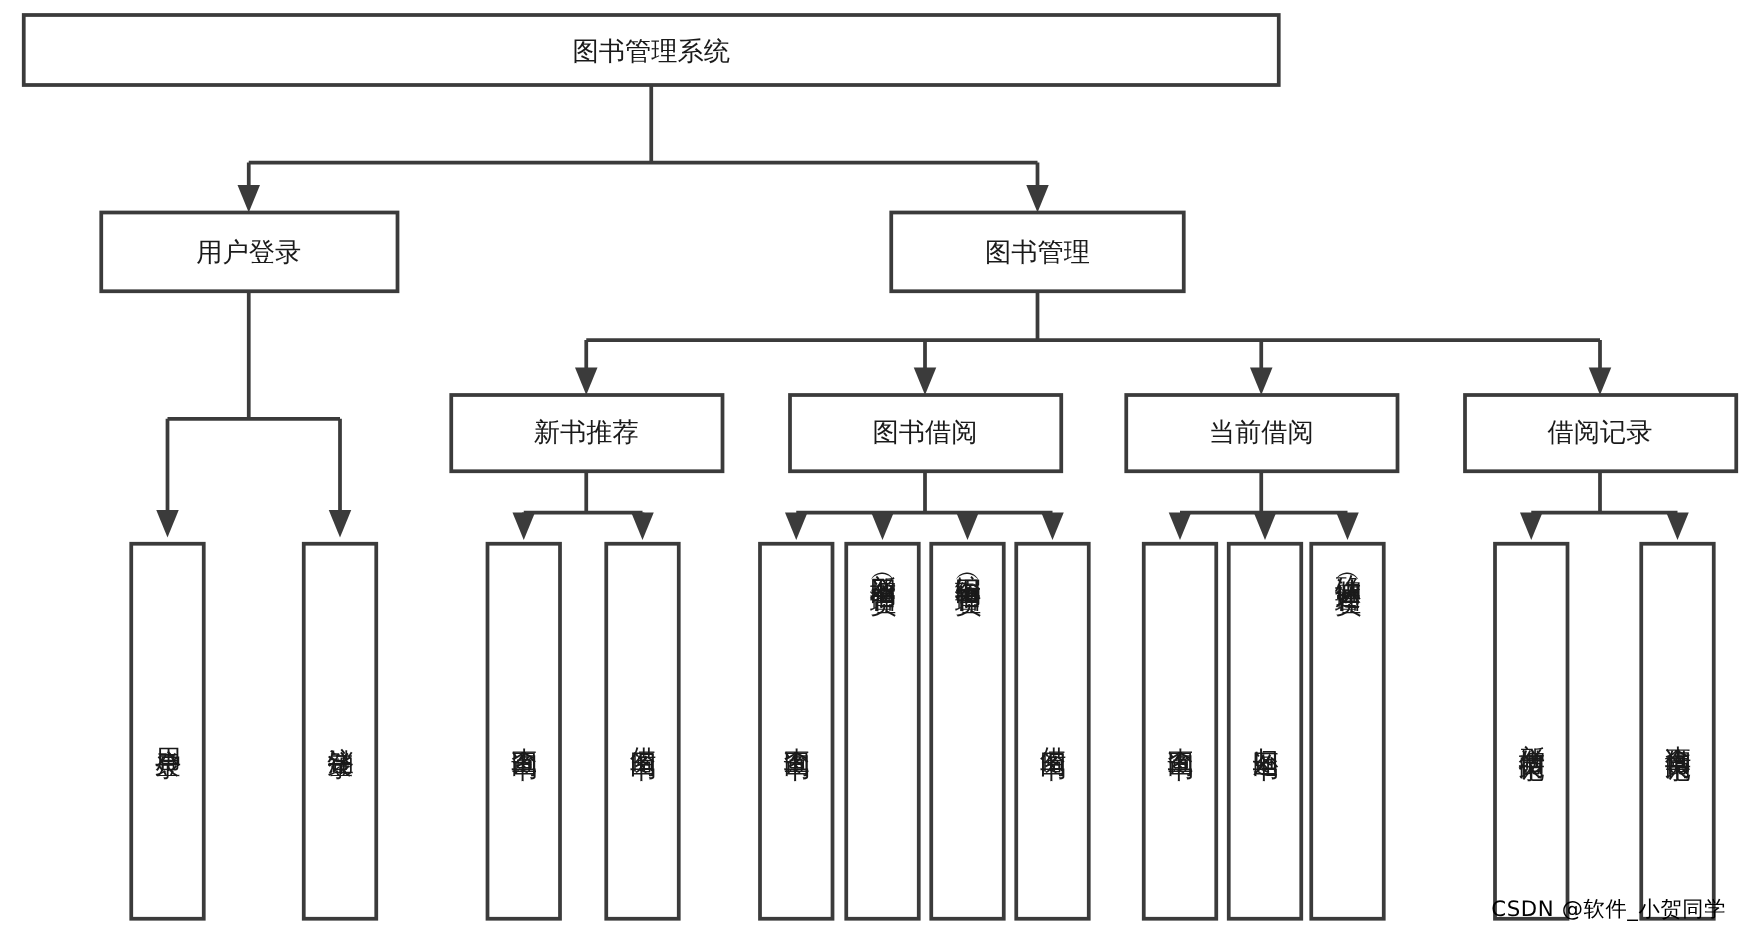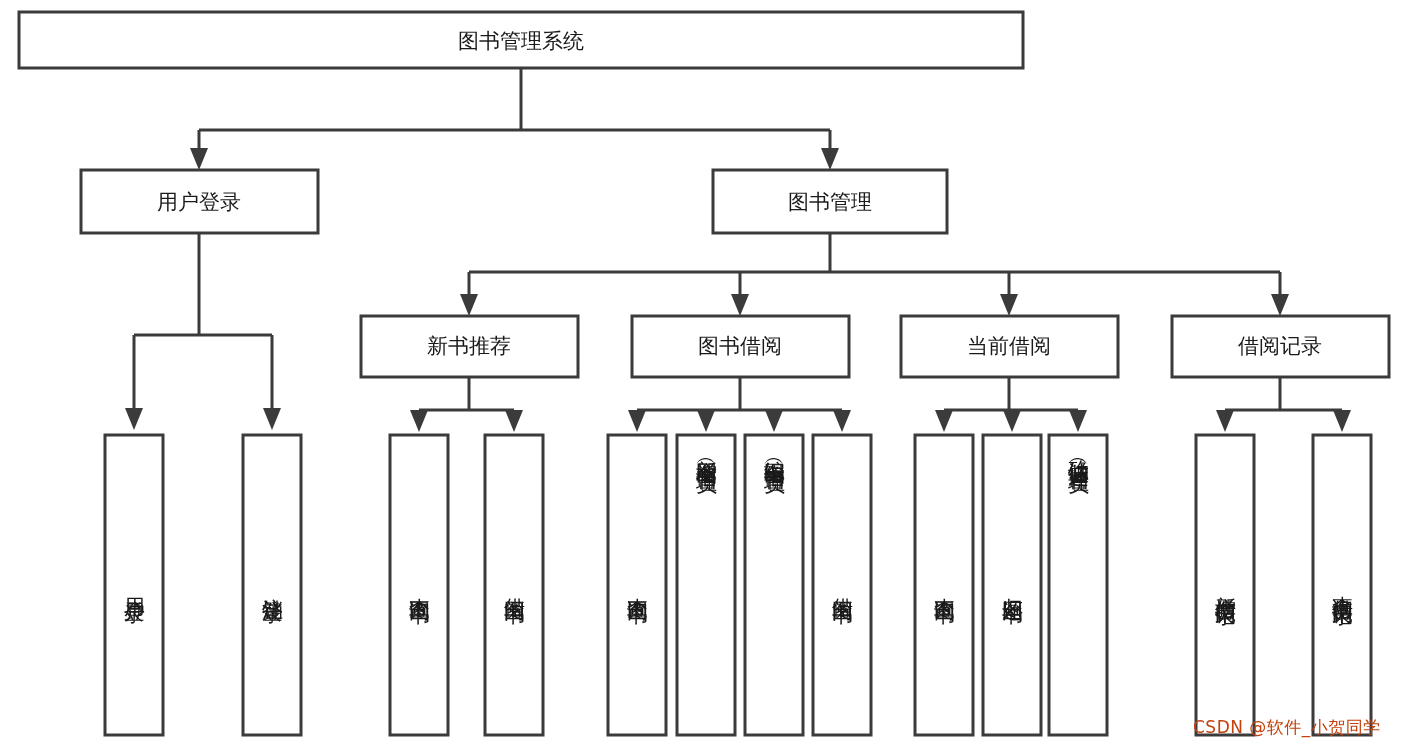--- a/index.html
+++ b/index.html
@@ -64,21 +64,21 @@
     font-size: 21px;
     line-height: 1.0;
     letter-spacing: 2px;
     color: #1a1a1a;
     white-space: nowrap;
   }
   .watermark {
     position: absolute;
     font-family: "DejaVu Sans", "Liberation Sans", sans-serif;
     font-size: 17px;
-    color: #c2410c;
+    color: #000000;
     white-space: nowrap;
     letter-spacing: 0.5px;
     text-align: right;
   }
 </style>
 </head>
 <body>
 
 <div id="diagram-root">
 

